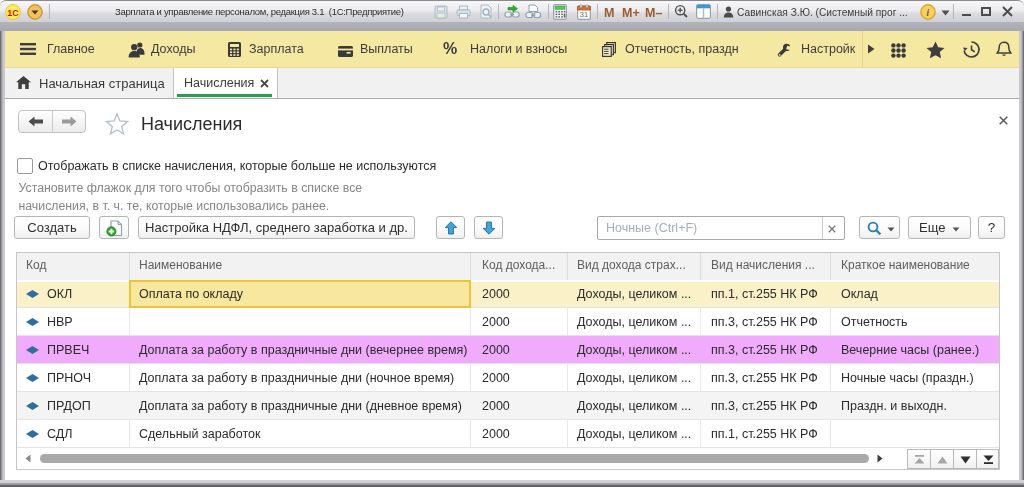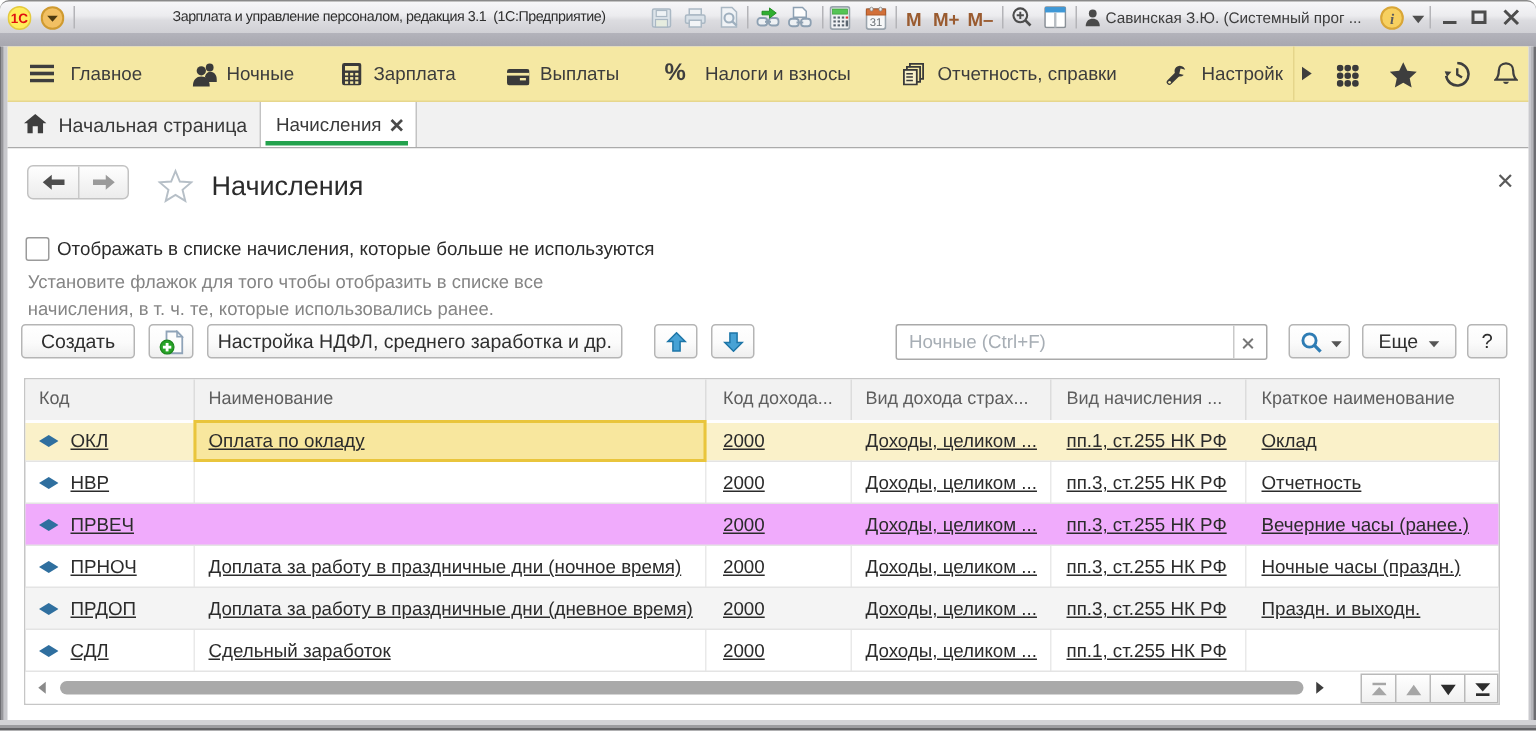--- a/index.html
+++ b/index.html
@@ -26,21 +26,21 @@
   
   #content{left:5px;top:99px;width:1014px;height:381px;background:#fff;}
   
   .btn{border:1px solid #b5b5b5;border-radius:3px;background:linear-gradient(#ffffff 0%,#fbfbfb 55%,#efefef 100%);box-sizing:border-box;font-size:13px;color:#2f2f2f;text-align:center;}
   
   #tbl{left:11px;top:153px;width:984px;height:218px;border:1px solid #c6c6c6;box-sizing:border-box;}
   .hlabel{font-size:12px;color:#5e5e5e;top:5px;}
   .row{left:0;width:982px;height:28px;border-bottom:1px solid #e4e4e4;box-sizing:border-box;}
   .colsep{width:1px;background:#dcdcdc;}
   .rsep{width:1px;background:#e9e9e9;}
-  .ctext{font-size:12.5px;color:#2b2b2b;top:7px;text-decoration:underline;}
+  .ctext{font-size:12.5px;color:#2b2b2b;top:7px;}
 </style>
 </head>
 <body>
 <div id="titlebar" class="abs">
   <svg class="abs" style="left:5px;top:3px" width="16" height="16" viewBox="0 0 16 16">
     <circle cx="8" cy="8" r="7.5" fill="#ffec5c" stroke="#e4c93e" stroke-width="1"></circle>
     <text x="8" y="11.5" font-size="9" font-weight="bold" fill="#e01010" text-anchor="middle" font-family="Liberation Sans">1С</text>
   </svg>
   <svg class="abs" style="left:27px;top:3px" width="16" height="16" viewBox="0 0 16 16">
     <circle cx="8" cy="8" r="7.2" fill="#f2c063" stroke="#cf9a30" stroke-width="1.4"></circle>
@@ -154,21 +154,21 @@
     <rect x="0" y="9.6" width="16" height="2.4" fill="#3e3e3e"></rect>
   </svg>
   <div class="abs txt mtext" style="left:42px">Главное</div>
 
   <svg class="abs" style="left:123px;top:11px" width="17" height="16" viewBox="0 0 17 16">
     <circle cx="11.8" cy="3" r="2.6" fill="#3a3a3a"></circle>
     <path d="M8.6 9.2 c0.6-2.2 2-3.3 3.6-3.3 c2.4 0 4.3 2 4.3 5.2 l0 1.6 l-6.2 0 z" fill="#3a3a3a"></path>
     <circle cx="6.2" cy="5.2" r="3.1" fill="#3a3a3a"></circle>
     <path d="M0.6 15.6 c0-4.4 2.3-6.6 5.6-6.6 s5.6 2.2 5.6 6.6 z" fill="#3a3a3a"></path>
   </svg>
-  <div class="abs txt mtext" style="left:146px">Ночные</div>
+  <div class="abs txt mtext" style="left:146px">Доходы</div>
 
   <svg class="abs" style="left:223px;top:11px" width="13" height="15" viewBox="0 0 13 15">
     <rect x="0" y="0" width="13" height="15" rx="1.6" fill="#3a3a3a"></rect>
     <rect x="2" y="2" width="9" height="3" fill="#f5e8a3"></rect>
     <g fill="#f5e8a3">
       <rect x="2" y="6.6" width="2.1" height="1.7"></rect>
         <rect x="5.4" y="6.6" width="2.1" height="1.7"></rect>
         <rect x="8.8" y="6.6" width="2.1" height="1.7"></rect>
       <rect x="2" y="9.4" width="2.1" height="1.7"></rect>
         <rect x="5.4" y="9.4" width="2.1" height="1.7"></rect>
@@ -190,21 +190,21 @@
   <div class="abs txt mtext" style="left:465px">Налоги и взносы</div>
 
   <svg class="abs" style="left:597px;top:11px" width="14" height="15" viewBox="0 0 14 15">
     <path d="M4.6 2.9 L4.6 0.6 L13.4 0.6 L13.4 10.6 L11.2 10.6" fill="none" stroke="#3a3a3a" stroke-width="1.2"></path>
     <path d="M2.6 4.9 L2.6 2.6 L11.4 2.6 L11.4 12.6 L9.2 12.6" fill="none" stroke="#3a3a3a" stroke-width="1.2"></path>
     <rect x="0.6" y="4.6" width="8.6" height="9.8" fill="#f8f0c8" stroke="#3a3a3a" stroke-width="1.2"></rect>
     <line x1="2.2" y1="7.2" x2="6.6" y2="7.2" stroke="#3a3a3a" stroke-width="1"></line>
     <line x1="2.2" y1="9.4" x2="6.6" y2="9.4" stroke="#3a3a3a" stroke-width="1"></line>
     <line x1="2.2" y1="11.6" x2="6.6" y2="11.6" stroke="#3a3a3a" stroke-width="1"></line>
   </svg>
-  <div class="abs txt mtext" style="left:620px">Отчетность, справки</div>
+  <div class="abs txt mtext" style="left:620px">Отчетность, праздн</div>
 
   <svg class="abs" style="left:771px;top:11px" width="17" height="16" viewBox="0 0 17 16">
     <line x1="3.6" y1="12.8" x2="9.4" y2="7" stroke="#3a3a3a" stroke-width="3.6" stroke-linecap="round"></line>
     <circle cx="10.6" cy="5.4" r="3.6" fill="#3a3a3a"></circle>
     <rect x="10.6" y="3.6" width="6" height="3.6" fill="#f5e8a3" transform="rotate(14 10.6 5.4)"></rect>
     <circle cx="3.7" cy="12.9" r="0.9" fill="#f5e8a3"></circle>
   </svg>
   <div class="abs txt mtext" style="left:796px">Настройк</div>
   <div class="abs" style="left:857px;top:0;width:1px;height:36px;background:#e5d58b"></div>
   <svg class="abs" style="left:862px;top:13px" width="8" height="10" viewBox="0 0 8 10">
@@ -366,20 +366,21 @@
         <div class="abs ctext txt" style="left:465px">2000</div>
         <div class="abs ctext txt" style="left:560px">Доходы, целиком ...</div>
         <div class="abs ctext txt" style="left:694px">пп.3, ст.255 НК РФ</div>
         <div class="abs ctext txt" style="left:824px">Отчетность</div>
       </div>
       <div class="abs row" style="top:56px;background:#f0abfc">
         <svg class="abs dmd" style="left:9px;top:10px" width="13" height="8" viewBox="0 0 13 8">
             <path d="M6.5 0 L13 4 L6.5 8 L0 4 Z" fill="#2f6f9f"></path>
           </svg>
         <div class="abs ctext txt" style="left:30px">ПРВЕЧ</div>
+        <div class="abs ctext txt" style="left:122px">Доплата за работу в праздничные дни (вечернее время)</div>
         <div class="abs ctext txt" style="left:465px">2000</div>
         <div class="abs ctext txt" style="left:560px">Доходы, целиком ...</div>
         <div class="abs ctext txt" style="left:694px">пп.3, ст.255 НК РФ</div>
         <div class="abs ctext txt" style="left:824px">Вечерние часы (ранее.)</div>
       </div>
       <div class="abs row" style="top:84px">
         <svg class="abs dmd" style="left:9px;top:10px" width="13" height="8" viewBox="0 0 13 8">
             <path d="M6.5 0 L13 4 L6.5 8 L0 4 Z" fill="#2f6f9f"></path>
           </svg>
         <div class="abs ctext txt" style="left:30px">ПРНОЧ</div>

